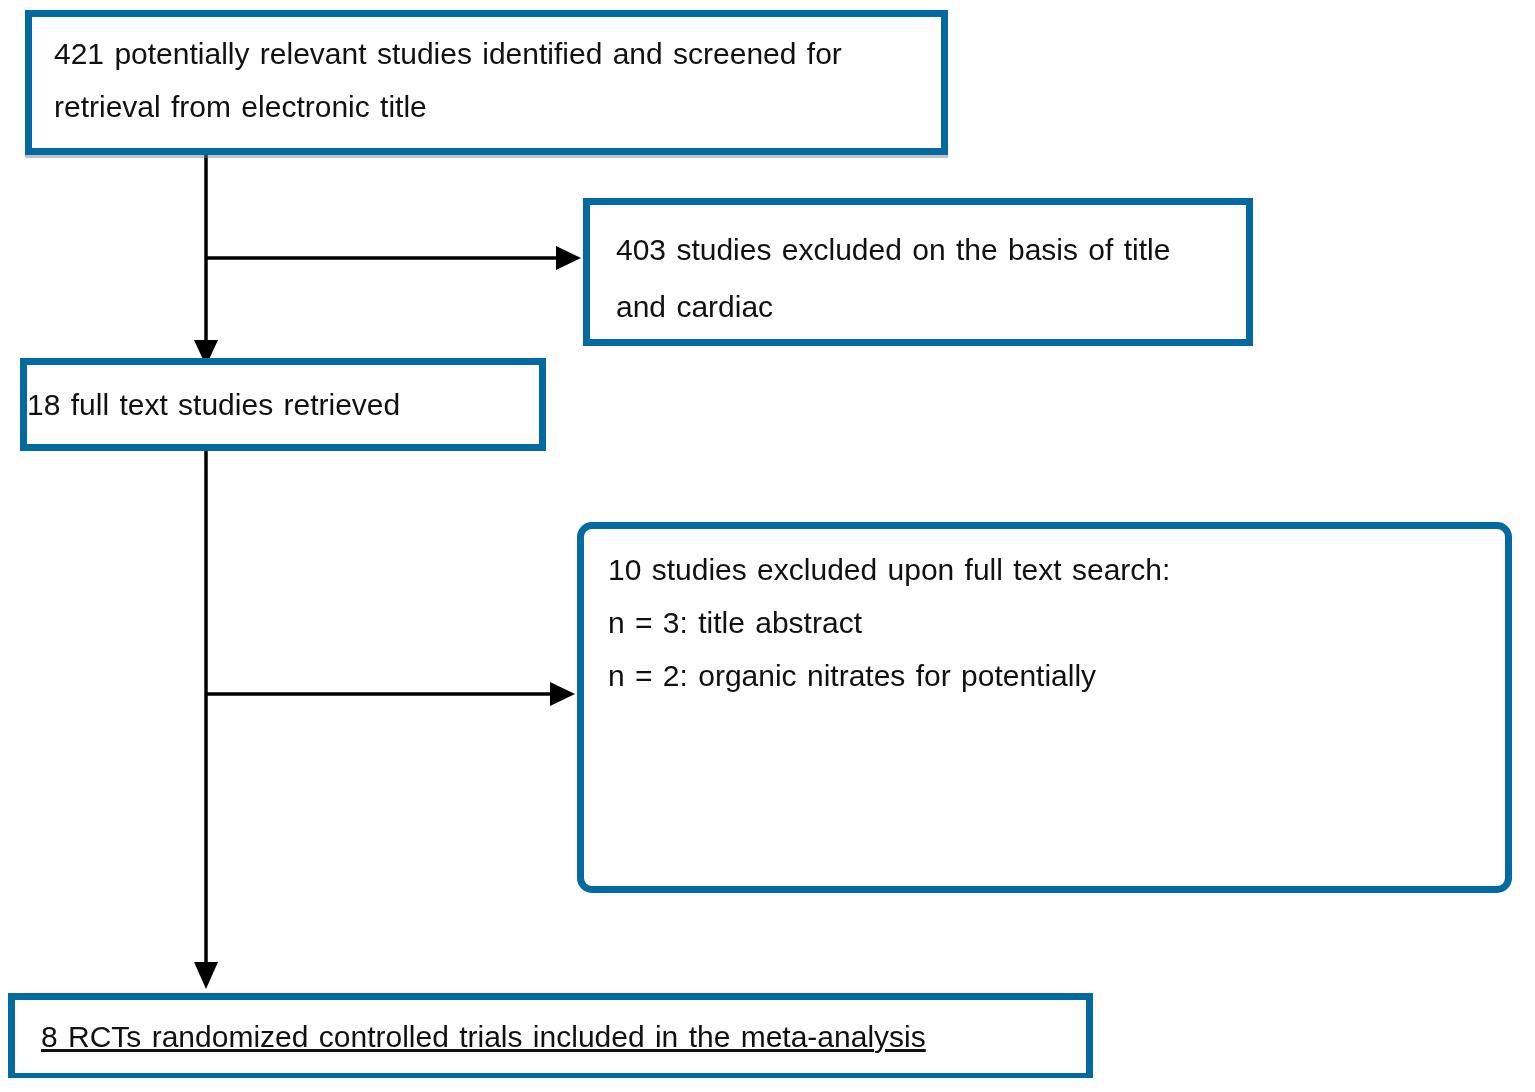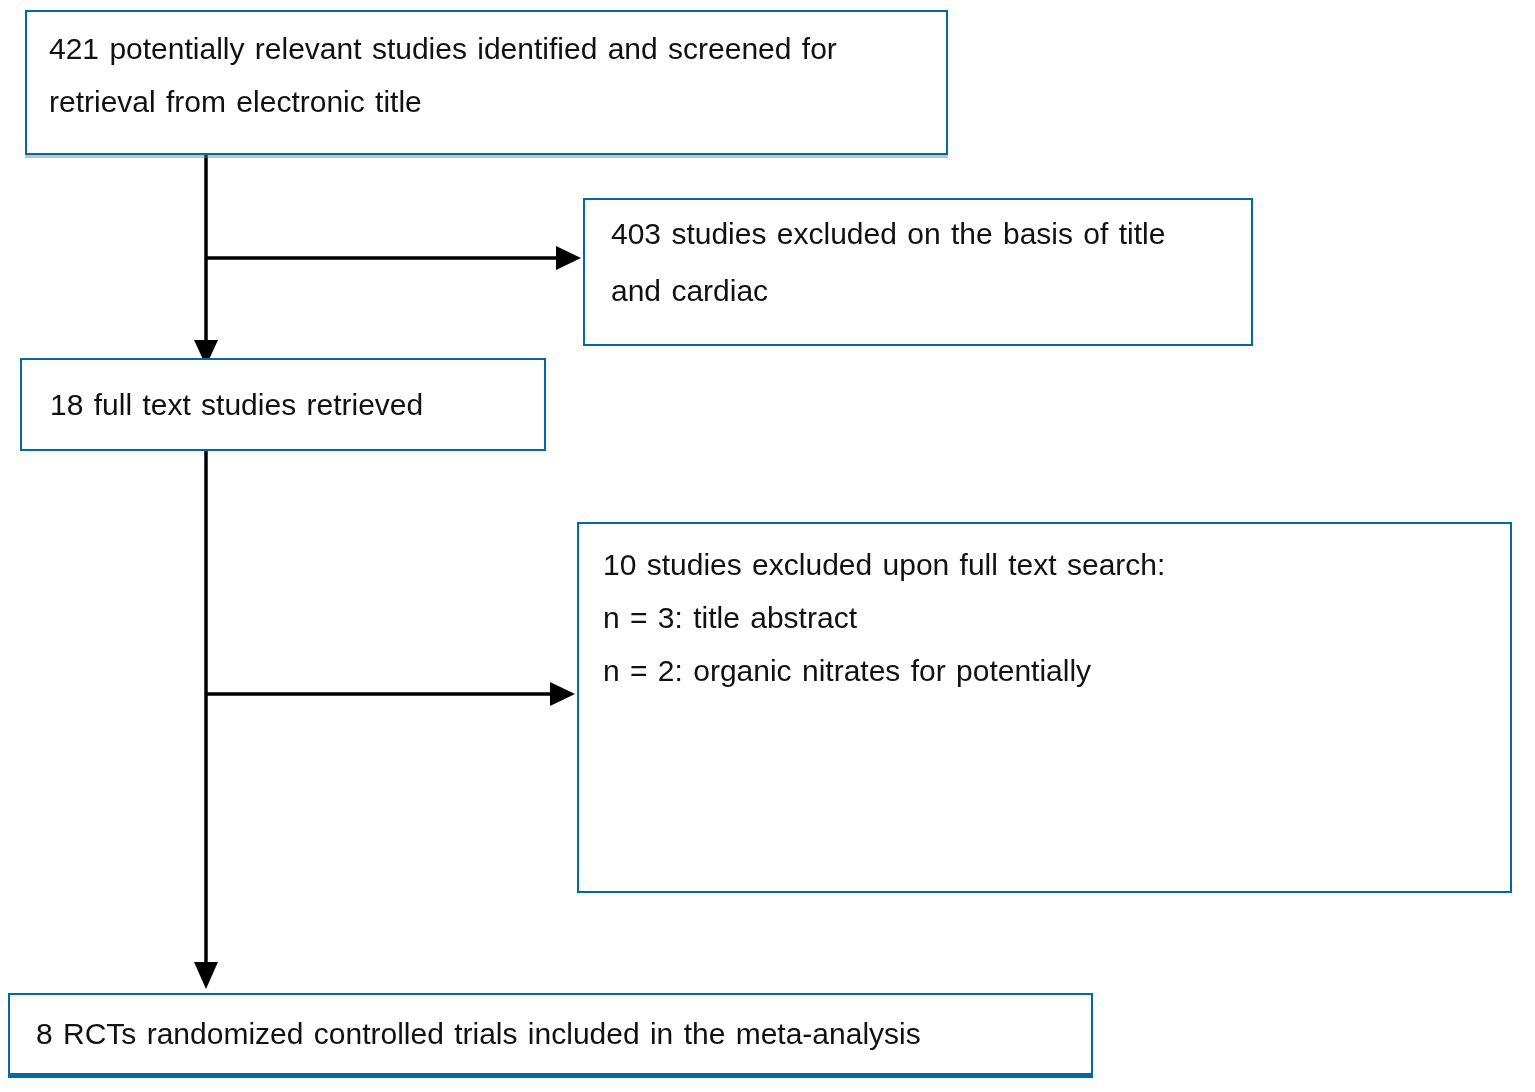--- a/index.html
+++ b/index.html
@@ -27,54 +27,55 @@
     stroke: #000000;
     stroke-width: 3.5;
   }
   .connectors polygon {
     fill: #000000;
     stroke: none;
   }
   .box {
     position: absolute;
     box-sizing: border-box;
-    border: 2px solid #0369a1;
+    border: 7px solid #0369a1;
     background: #ffffff;
     font-size: 30px;
     word-spacing: 2px;
   }
   .box .line {
     white-space: nowrap;
   }
   .box-identified {
     left: 25px; top: 10px; width: 923px; height: 145px;
     padding: 10px 18px 0 22px;
     line-height: 53px;
     box-shadow: 0 3px 0 rgba(120,120,120,0.45);
   }
   .box-excluded-title {
     left: 583px; top: 198px; width: 670px; height: 148px;
-    padding: 5px 18px 0 26px;
+    padding: 16px 18px 0 26px;
     line-height: 57px;
   }
   .box-fulltext {
     left: 20px; top: 358px; width: 526px; height: 93px;
     display: flex; align-items: center;
-    padding-left: 28px;
   }
   .box-excluded-fulltext {
     left: 577px; top: 522px; width: 935px; height: 371px;
     padding: 14px 18px 0 24px;
     line-height: 53px;
+    border-radius: 15px;
   }
   .box-included {
     left: 8px; top: 993px; width: 1085px; height: 85px;
     display: flex; align-items: center;
     padding-left: 26px;
     border-bottom-width: 5px;
+    text-decoration: underline;
   }
 </style>
 </head>
 <body>
 
 <div class="canvas">
 
   <svg class="connectors" width="1535" height="1092" viewBox="0 0 1535 1092" aria-hidden="true">
 
     <g>

